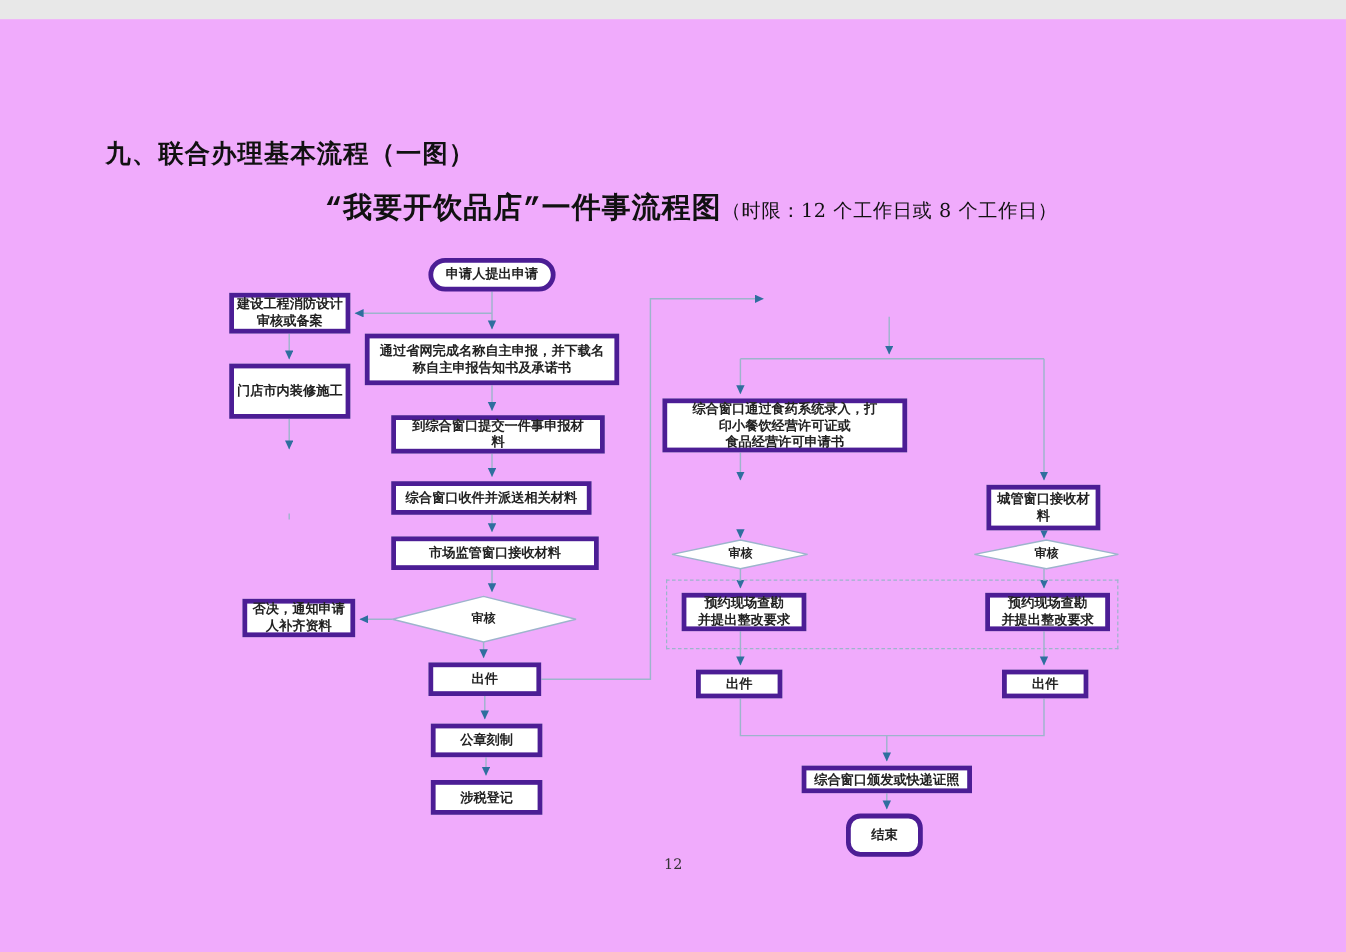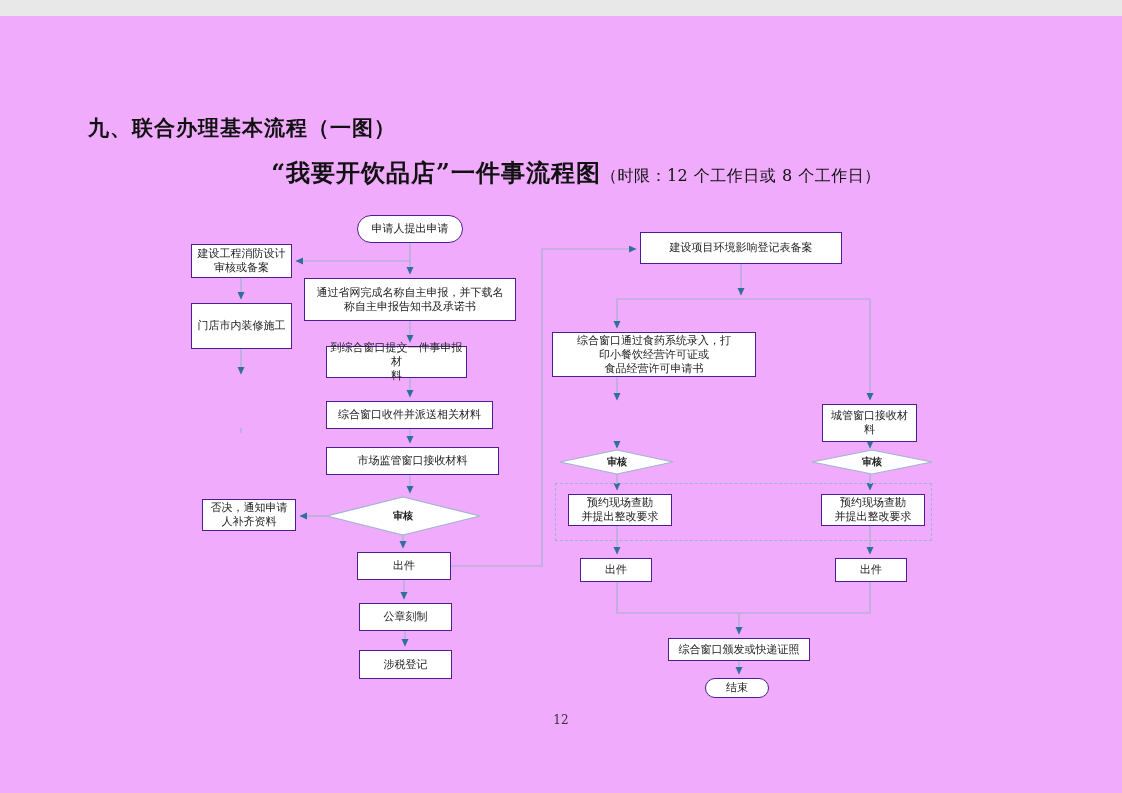--- a/index.html
+++ b/index.html
@@ -10,31 +10,31 @@
   }
   .heading {
     position:absolute; left:88px; top:98px;
     font-family:"Liberation Sans","DejaVu Sans",sans-serif;
     font-size:21px; font-weight:bold; color:#111; letter-spacing:1px;
   }
   .title-line {
     position:absolute; left:30px; right:0; top:141px; text-align:center;
     white-space:nowrap; color:#111;
   }
-  .title-main { font-size:24px; font-weight:bold; letter-spacing:1px; }
+  .title-main { font-size:24px; font-weight:bold; letter-spacing:1px;font-family:Liberation Mono, monospace; }
   .title-sub  { font-size:16px; font-weight:normal; letter-spacing:0.5px; }
   svg.canvas { position:absolute; left:0; top:0; pointer-events:none; }
   .cline   { stroke:#9db4cc; stroke-width:1.2; fill:none; }
   .cdiam   { stroke:#9db4cc; stroke-width:1.2; fill:#ffffff; }
   .node {
     position:absolute; box-sizing:border-box;
-    border:1px solid #4c1d95; background:#ffffff;
+    border:4px solid #4c1d95; background:#ffffff;
     display:flex; align-items:center; justify-content:center;
     text-align:center; white-space:pre-line;
-    font-size:11px; line-height:14px; font-weight:normal; color:#222;
+    font-size:11px; line-height:14px; font-weight:bold; color:#222;
     padding:0 2px;
   }
   .oval  { border-radius:14px; }
   .dash-rect {
     position:absolute; box-sizing:border-box;
     border:1px dashed #9db4cc; background:transparent;
   }
   .dlabel {
     position:absolute; width:60px; text-align:center;
     font-size:10px; line-height:12px; font-weight:bold; color:#222;
@@ -101,47 +101,46 @@
   <div class="dash-rect" style="left:555px; top:467px; width:377px; height:58px;"></div>
 
   <div class="node oval" style="left:357px; top:199px; width:106px; height:28px;">申请人提出申请</div>
 
   <div class="node" style="left:191px; top:228px; width:101px; height:34px;">建设工程消防设计
 审核或备案</div>
   <div class="node" style="left:191px; top:287px; width:101px; height:46px;">门店市内装修施工</div>
 
   <div class="node" style="left:304px; top:262px; width:212px; height:43px;">通过省网完成名称自主申报，并下载名
 称自主申报告知书及承诺书</div>
-  <div class="node" style="left:326px; top:330px; width:141px; height:32px;">到综合窗口提交一件事申报材
+  <div class="node" style="left:326px; top:330px; width:178px; height:32px;">到综合窗口提交一件事申报材
 料</div>
   <div class="node" style="left:326px; top:385px; width:167px; height:28px;">综合窗口收件并派送相关材料</div>
   <div class="node" style="left:326px; top:431px; width:173px; height:28px;">市场监管窗口接收材料</div>
 
   <div class="node" style="left:202px; top:483px; width:94px; height:32px;">否决，通知申请
 人补齐资料</div>
   <div class="node" style="left:357px; top:536px; width:94px; height:28px;">出件</div>
   <div class="node" style="left:359px; top:587px; width:93px; height:28px;">公章刻制</div>
   <div class="node" style="left:359px; top:634px; width:93px; height:29px;">涉税登记</div>
 
-  <div class="node" style="left:640px; top:216px; width:202px; height:32px;">建设项目环境影响登记表备案</div>
   <div class="node" style="left:552px; top:316px; width:204px; height:45px;">综合窗口通过食药系统录入，打
 印小餐饮经营许可证或
 食品经营许可申请书</div>
   <div class="node" style="left:822px; top:388px; width:95px; height:38px;">城管窗口接收材
 料</div>
 
   <div class="node" style="left:568px; top:478px; width:104px; height:32px;">预约现场查勘
 并提出整改要求</div>
   <div class="node" style="left:821px; top:478px; width:104px; height:32px;">预约现场查勘
 并提出整改要求</div>
 
   <div class="node" style="left:580px; top:542px; width:72px; height:24px;">出件</div>
   <div class="node" style="left:835px; top:542px; width:72px; height:24px;">出件</div>
 
   <div class="node" style="left:668px; top:622px; width:142px; height:23px;">综合窗口颁发或快递证照</div>
-  <div class="node oval" style="left:705px; top:662px; width:64px; height:20px; border-radius:12px;">结束</div>
+  <div class="node oval" style="left:705px; top:662px; width:64px; height:36px; border-radius:12px;">结束</div>
 
   <div class="dlabel" style="left:373px; top:494px;">审核</div>
   <div class="dlabel" style="left:587px; top:440px;">审核</div>
   <div class="dlabel" style="left:842px; top:440px;">审核</div>
 
   <div class="page-number">12</div>
 </div>
 
 </body></html>

